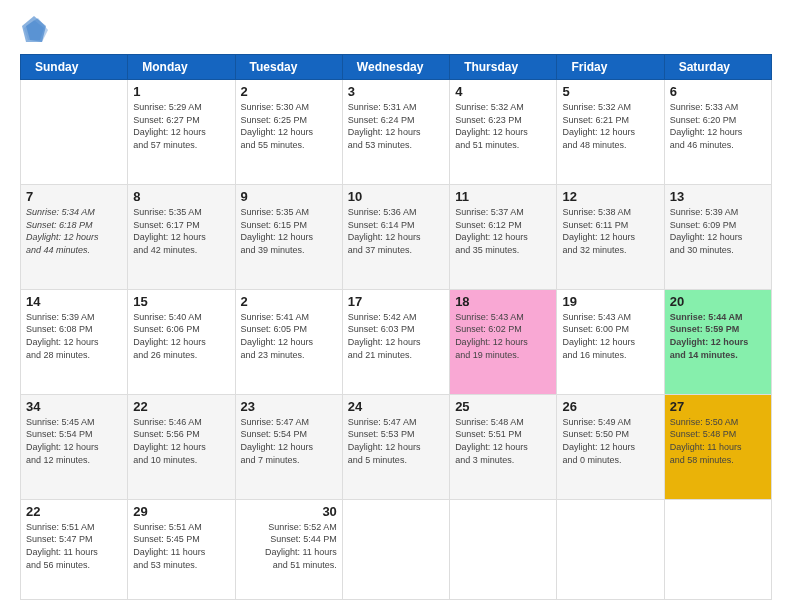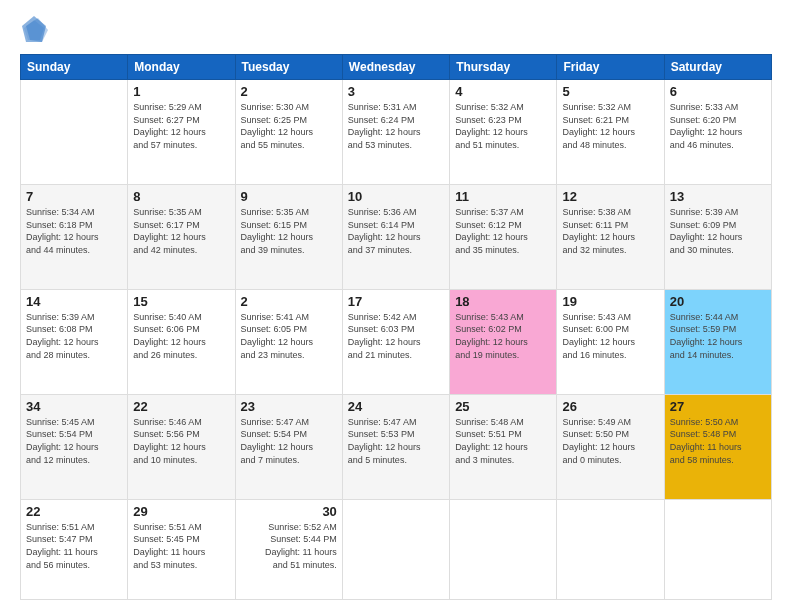--- a/index.html
+++ b/index.html
@@ -60,21 +60,21 @@
       border-collapse: collapse;
       width: 100%;
       table-layout: fixed;
     }
     .calendar th {
       background: #1565c0;
       color: #fff;
       font-size: 12px;
       font-weight: bold;
       text-align: left;
-      padding: 5px 6px;
+      padding: 5px 14px;
       border: 1px solid #1255a0;
     }
     .calendar td {
       vertical-align: top;
       padding: 4px 5px;
       border: 1px solid #ddd;
       font-size: 9.5px;
       color: #333;
       height: 80px;
     }
@@ -177,21 +177,21 @@
             <span class="day-number">6</span>
             <div class="cell-text" style="white-space: pre-line;">Sunrise: 5:33 AM
 Sunset: 6:20 PM
 Daylight: 12 hours
 and 46 minutes.</div>
           </td>
         </tr>
         <tr>
           <td style="background: rgb(245, 245, 245);">
             <span class="day-number">7</span>
-            <div class="cell-text" style="white-space: pre-line;">Sunrise: 5:34 AM
+            <div class="cell-text" style="white-space: pre-line; font-style: italic;">Sunrise: 5:34 AM
 Sunset: 6:18 PM
 Daylight: 12 hours
 and 44 minutes.</div>
           </td>
           <td style="background: rgb(245, 245, 245);">
             <span class="day-number">8</span>
             <div class="cell-text" style="white-space: pre-line;">Sunrise: 5:35 AM
 Sunset: 6:17 PM
 Daylight: 12 hours
 and 42 minutes.</div>
@@ -268,23 +268,23 @@
 Daylight: 12 hours
 and 19 minutes.</div>
           </td>
           <td style="background: rgb(255, 255, 255);">
             <span class="day-number">19</span>
             <div class="cell-text" style="white-space: pre-line;">Sunrise: 5:43 AM
 Sunset: 6:00 PM
 Daylight: 12 hours
 and 16 minutes.</div>
           </td>
-          <td style="background: #7dd3fc;">
+          <td style="background: #86efac;">
             <span class="day-number">20</span>
-            <div class="cell-text" style="white-space: pre-line;">Sunrise: 5:44 AM
+            <div class="cell-text" style="white-space: pre-line; font-weight: bold;">Sunrise: 5:44 AM
 Sunset: 5:59 PM
 Daylight: 12 hours
 and 14 minutes.</div>
           </td>
         </tr>
         <tr>
           <td style="background: rgb(245, 245, 245);">
             <span class="day-number">34</span>
             <div class="cell-text" style="white-space: pre-line;">Sunrise: 5:45 AM
 Sunset: 5:54 PM

